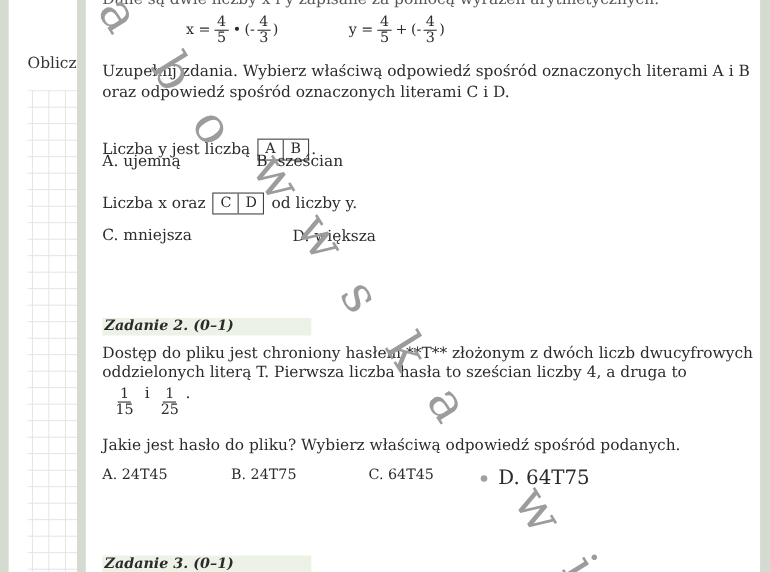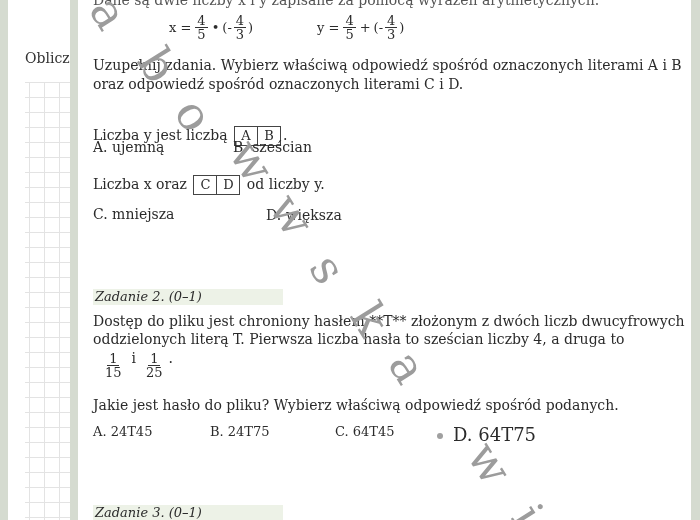--- a/index.html
+++ b/index.html
@@ -29,21 +29,21 @@
     .frac { display: inline-flex; flex-direction: column; align-items: center; margin: 0 4px; line-height: 1; font-size: 13px; }
     .frac .num { padding: 0 2px; border-bottom: 1px solid #333; }
     .frac .den { padding: 0 2px; }
     .box {
       display: inline-flex; border: 1px solid #444; vertical-align: middle; margin: 0 2px;
     }
     .box span { display: inline-block; width: 22px; text-align: center; font-size: 13px; line-height: 18px; }
     .box span + span { border-left: 1px solid #444; }
     .task-hdr {
       position: absolute; width: 188px; height: 16px; background: #edf2e7;
-      font-style: italic; font-size: 13px; line-height: 16px; padding-left: 2px;
+      font-style: italic; font-size: 13px; line-height: 16px; padding-left: 2px; font-weight: bold;
     }
     .bullet { display: inline-block; width: 6px; height: 6px; border-radius: 50%; background: #a0a0a0; margin-right: 10px; vertical-align: middle; }
     .watermark { position: absolute; color: #9c9c9c; font-family: "DejaVu Serif", serif; font-size: 46px; pointer-events: none; }
   </style>
 </head>
 <body>
 
 <div class="frame-left"></div>
 <div class="margin-col"></div>
 <div class="margin-label">Oblicz</div>

